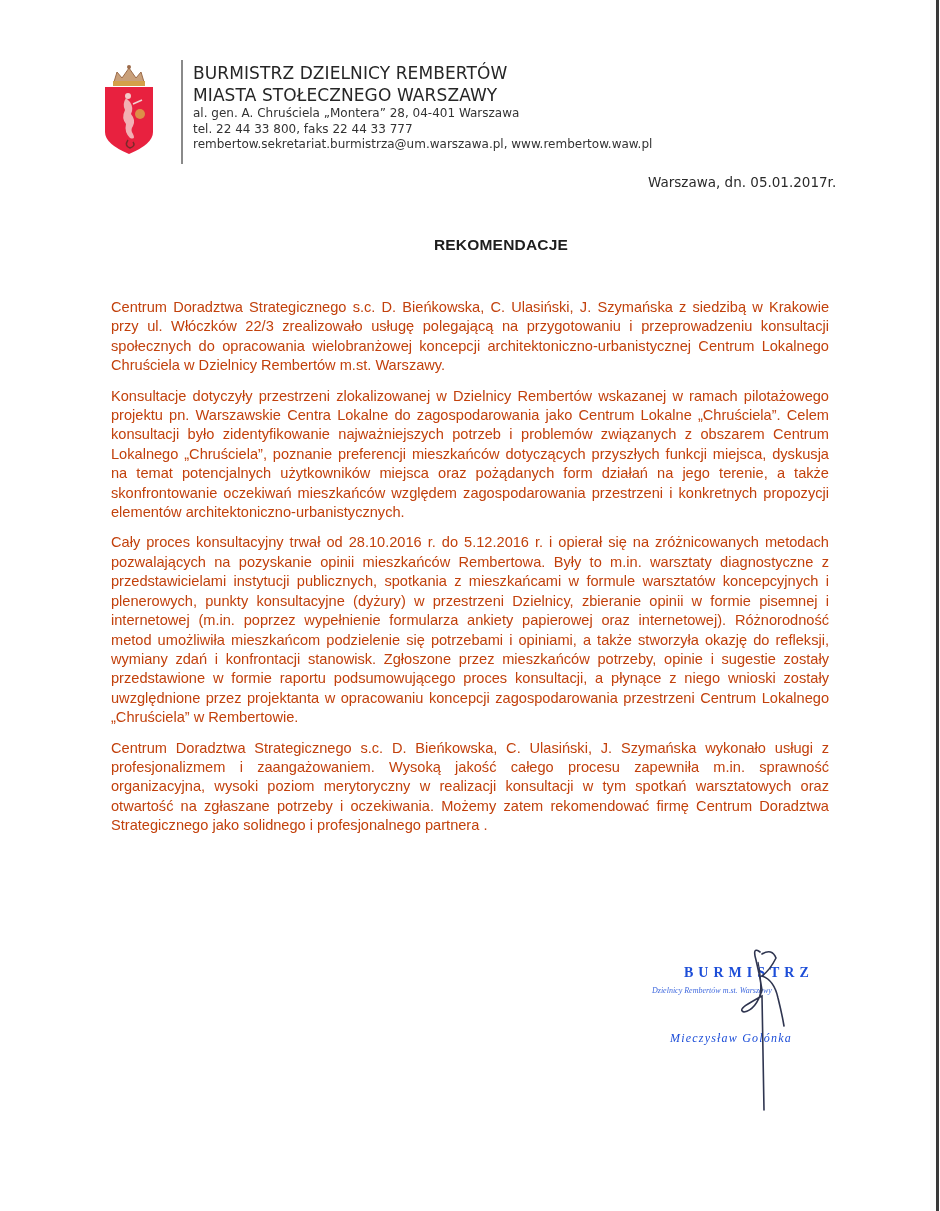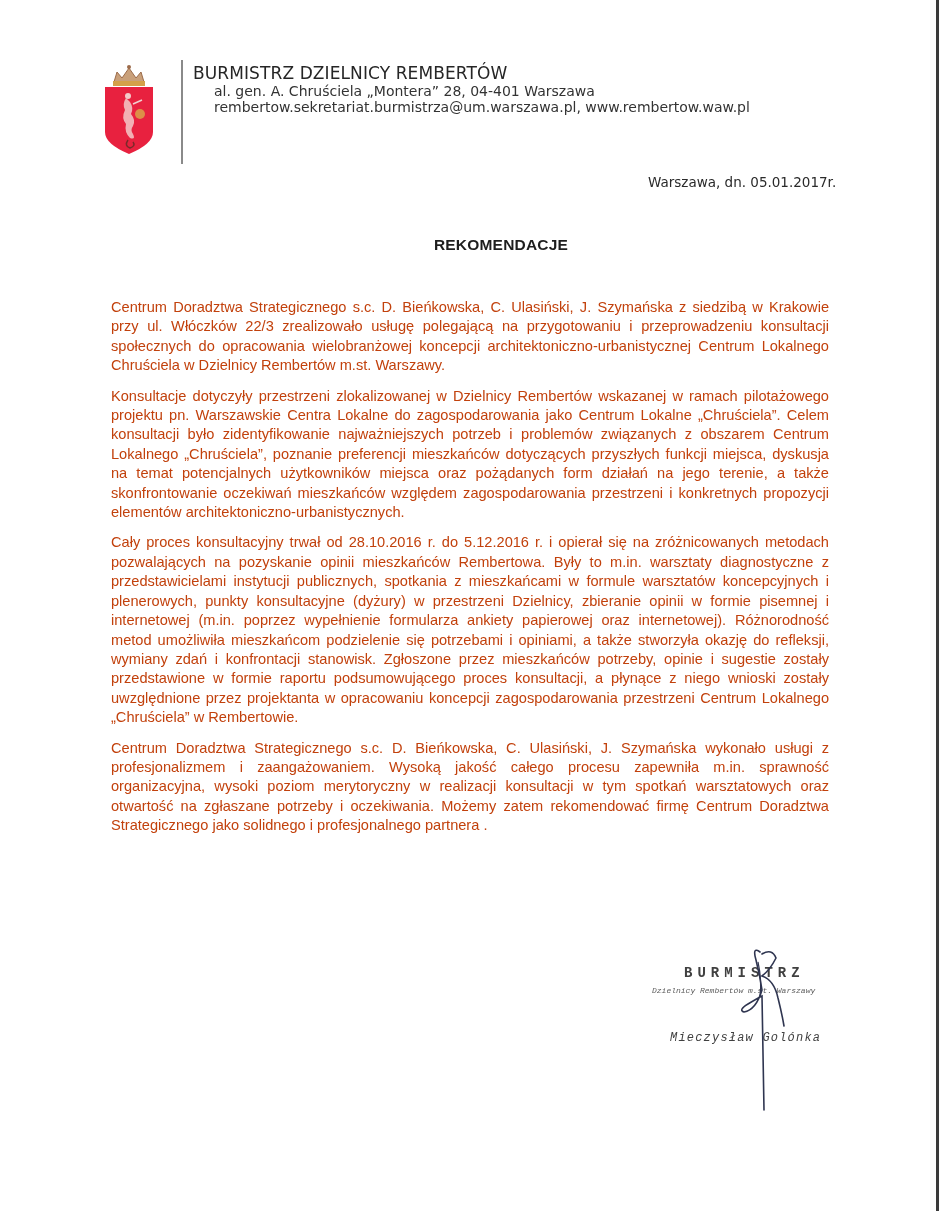--- a/index.html
+++ b/index.html
@@ -3,26 +3,26 @@
   <meta charset="utf-8">
   <style>
     html, body { margin: 0; padding: 0; background: #ffffff; }
     body { width: 940px; height: 1211px; position: relative; overflow: hidden; }
     .page { position: absolute; left: 0; top: 0; width: 940px; height: 941px; background: #fff; }
     .right-edge { position: absolute; left: 936px; top: 0; width: 3px; height: 1211px; background: #3a3a3a; }
     .crest { position: absolute; left: 100px; top: 64px; width: 58px; height: 96px; }
     .divider { position: absolute; left: 181px; top: 60px; width: 2px; height: 104px; background: #8a8a8a; }
     .letterhead { position: absolute; left: 193px; top: 62px; color: #2b2b2b; font-family: "DejaVu Sans", sans-serif; }
     .lh-title { font-size: 17px; line-height: 22px; letter-spacing: 0.1px; color: #262626; white-space: nowrap; }
-    .lh-small { font-size: 14px; line-height: 15.5px; color: #333; white-space: nowrap; margin-left: 21px; }
+    .lh-small { font-size: 12px; line-height: 15.5px; color: #333; white-space: nowrap; }
     .date { position: absolute; left: 612px; top: 174px; font-family: "DejaVu Sans", sans-serif; font-size: 13.5px; color: #2a2a2a; white-space: nowrap; margin-left: 36px; }
     .title { position: absolute; left: 0; width: 940px; top: 236px; text-align: center; font-family: "Liberation Sans", sans-serif; font-weight: bold; font-size: 15.5px; color: #1e1e1e; letter-spacing: 0.2px; margin-left: 31px; }
     .body { position: absolute; left: 111px; top: 298px; width: 718px; font-family: "Liberation Sans", sans-serif; font-size: 14.6px; line-height: 19.4px; color: #c2410c; text-align: justify; }
     .body p { margin: 0 0 11px 0; }
-    .stamp { position: absolute; left: 640px; top: 955px; width: 240px; height: 120px; font-family: Liberation Mono, monospace; color: #404040; }
+    .stamp { position: absolute; left: 640px; top: 955px; width: 240px; height: 120px; font-family: Liberation Serif, serif; color: #1d4ed8; }
     .stamp .s1 { position: absolute; left: 44px; top: 10px; font-size: 14px; letter-spacing: 5px; font-weight: bold; }
     .stamp .s2 { position: absolute; left: 12px; top: 31px; font-size: 8px; font-style: italic; white-space: nowrap; opacity: 0.85; }
     .stamp .s3 { position: absolute; left: 30px; top: 76px; font-size: 12px; font-style: italic; letter-spacing: 1.2px; white-space: nowrap; }
     .signature { position: absolute; left: 700px; top: 940px; width: 100px; height: 180px; }
   </style>
 </head>
 <body>
 
 <div class="page">
 
@@ -40,21 +40,23 @@
       <path d="M33 40 L42 36" stroke="#f0d0d0" stroke-width="1.5"></path>
       <circle cx="40" cy="50" r="5" fill="#d9a24a" opacity="0.85"></circle>
       <path d="M28 76 Q24 82 30 84 Q36 82 33 78" fill="none" stroke="#7a2a2a" stroke-width="1.5"></path>
     </svg>
   </div>
 
   <div class="divider"></div>
 
   <div class="letterhead">
     <div class="lh-title">BURMISTRZ DZIELNICY REMBERTÓW</div>
+    <div class="lh-title">MIASTA STOŁECZNEGO WARSZAWY</div>
     <div class="lh-small">al. gen. A. Chruściela „Montera” 28, 04-401 Warszawa</div>
+    <div class="lh-small">tel. 22 44 33 800, faks 22 44 33 777</div>
     <div class="lh-small">rembertow.sekretariat.burmistrza@um.warszawa.pl, www.rembertow.waw.pl</div>
   </div>
 
   <div class="date">Warszawa, dn. 05.01.2017r.</div>
 
   <div class="title">REKOMENDACJE</div>
 
   <div class="body">
     <p>Centrum Doradztwa Strategicznego s.c. D. Bieńkowska, C. Ulasiński, J. Szymańska z siedzibą w Krakowie przy ul. Włóczków 22/3 zrealizowało usługę polegającą na przygotowaniu i przeprowadzeniu konsultacji społecznych do opracowania wielobranżowej koncepcji architektoniczno-urbanistycznej Centrum Lokalnego Chruściela w Dzielnicy Rembertów m.st. Warszawy.</p>
     <p>Konsultacje dotyczyły przestrzeni zlokalizowanej w Dzielnicy Rembertów wskazanej w ramach pilotażowego projektu pn. Warszawskie Centra Lokalne do zagospodarowania jako Centrum Lokalne „Chruściela”. Celem konsultacji było zidentyfikowanie najważniejszych potrzeb i problemów związanych z obszarem Centrum Lokalnego „Chruściela”, poznanie preferencji mieszkańców dotyczących przyszłych funkcji miejsca, dyskusja na temat potencjalnych użytkowników miejsca oraz pożądanych form działań na jego terenie, a także skonfrontowanie oczekiwań mieszkańców względem zagospodarowania przestrzeni i konkretnych propozycji elementów architektoniczno-urbanistycznych.</p>

